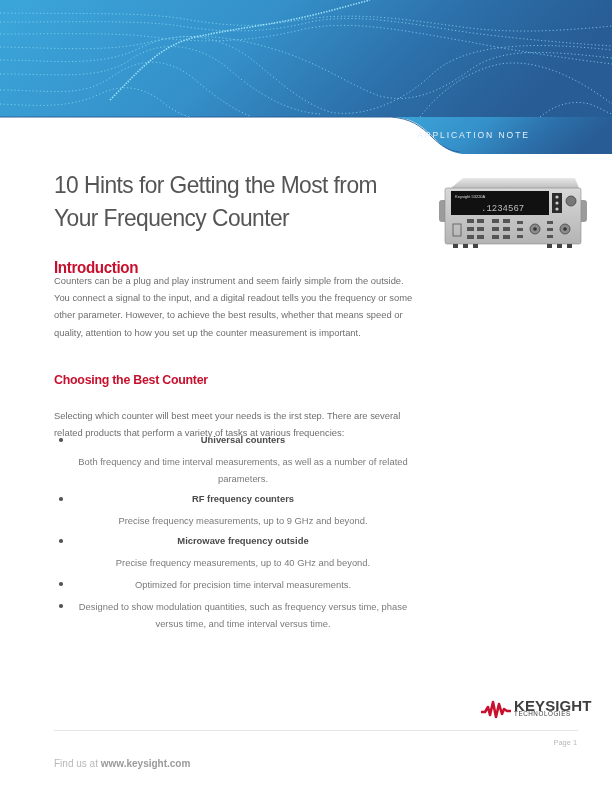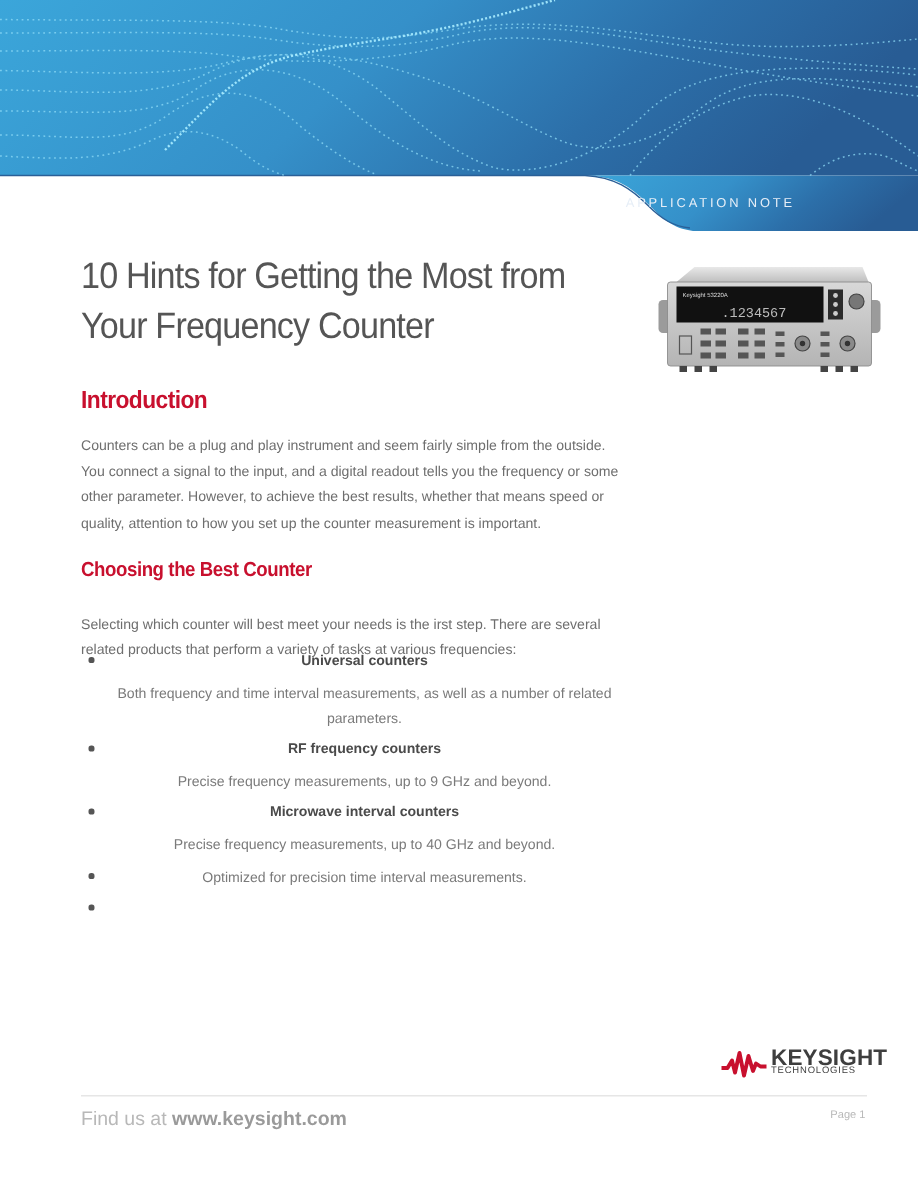--- a/index.html
+++ b/index.html
@@ -38,21 +38,21 @@
     .h3 {
       position: absolute; left: 54px; top: 372px;
       font-size: 13.5px; color: #c8102e; letter-spacing: -0.3px;
       transform: scaleX(0.92); transform-origin: left top;
     }
 
     .para {
       position: absolute; left: 54px; width: 360px;
       font-size: 9.4px; line-height: 17.2px; color: #6e6e6e;
     }
-    .p-intro { top: 288px; }
+    .p-intro { top: 272px; }
     .p-choose { top: 407px; }
 
     
     .blist { position: absolute; left: 54px; top: 432px; width: 360px; list-style: none; }
     .bitem { position: relative; text-align: center; }
     .bitem .dot {
       position: absolute; left: 5px; top: 6px; width: 3.5px; height: 3.5px;
       border-radius: 50%; background: #555;
     }
     .bitem .bt {
@@ -74,21 +74,21 @@
     .logo-sub {
       position: absolute; left: 33px; top: 13px; font-size: 6.3px; color: #3e3e3e;
       letter-spacing: 0.55px;
     }
 
     
     .footer-rule {
       position: absolute; left: 54px; top: 730px; width: 524px; height: 1px; background: #e6e6e6;
     }
     .footer-left {
-      position: absolute; left: 54px; top: 738px; font-size: 13px; color: #b8b8b8;
+      position: absolute; left: 54px; top: 758px; font-size: 10px; color: #b8b8b8;
     }
     .footer-left b { color: #9a9a9a; font-weight: bold; }
     .footer-right {
       position: absolute; right: 35px; top: 738px; font-size: 7.4px; color: #b8b8b8;
     }
   </style>
 </head>
 <body>
 
 <div class="banner">
@@ -212,29 +212,30 @@
     <span class="bt">Universal counters</span>
     <span class="bd">Both frequency and time interval measurements, as well as a number of related parameters.</span>
   </li>
   <li class="bitem" style="margin-bottom:4px;">
     <span class="dot"></span>
     <span class="bt">RF frequency counters</span>
     <span class="bd">Precise frequency measurements, up to 9 GHz and beyond.</span>
   </li>
   <li class="bitem" style="margin-bottom:4px;">
     <span class="dot"></span>
-    <span class="bt">Microwave interval counters</span>
+    <span class="bt">Microwave frequency outside</span>
     <span class="bd">Precise frequency measurements, up to 40 GHz and beyond.</span>
   </li>
   <li class="bitem" style="margin-bottom:4px;">
     <span class="dot"></span>
     <span class="bd">Optimized for precision time interval measurements.</span>
   </li>
   <li class="bitem">
     <span class="dot"></span>
+    <span class="bd">Designed to show modulation quantities, such as frequency versus time, phase versus time, and time interval versus time.</span>
   </li>
 </ul>
 
 <div class="logo">
   <svg width="30" height="20" viewBox="0 0 30 20">
     <path d="M0,13 L4,13 L7,8 L9,16 L12,3 L15,18 L18,5 L21,15 L23,10 L26,12 L30,12" fill="none" stroke="#c8102e" stroke-width="2.6" stroke-linejoin="round" stroke-linecap="round"></path>
   </svg>
   <span class="logo-name">KEYSIGHT</span>
   <span class="logo-sub">TECHNOLOGIES</span>
 </div>

